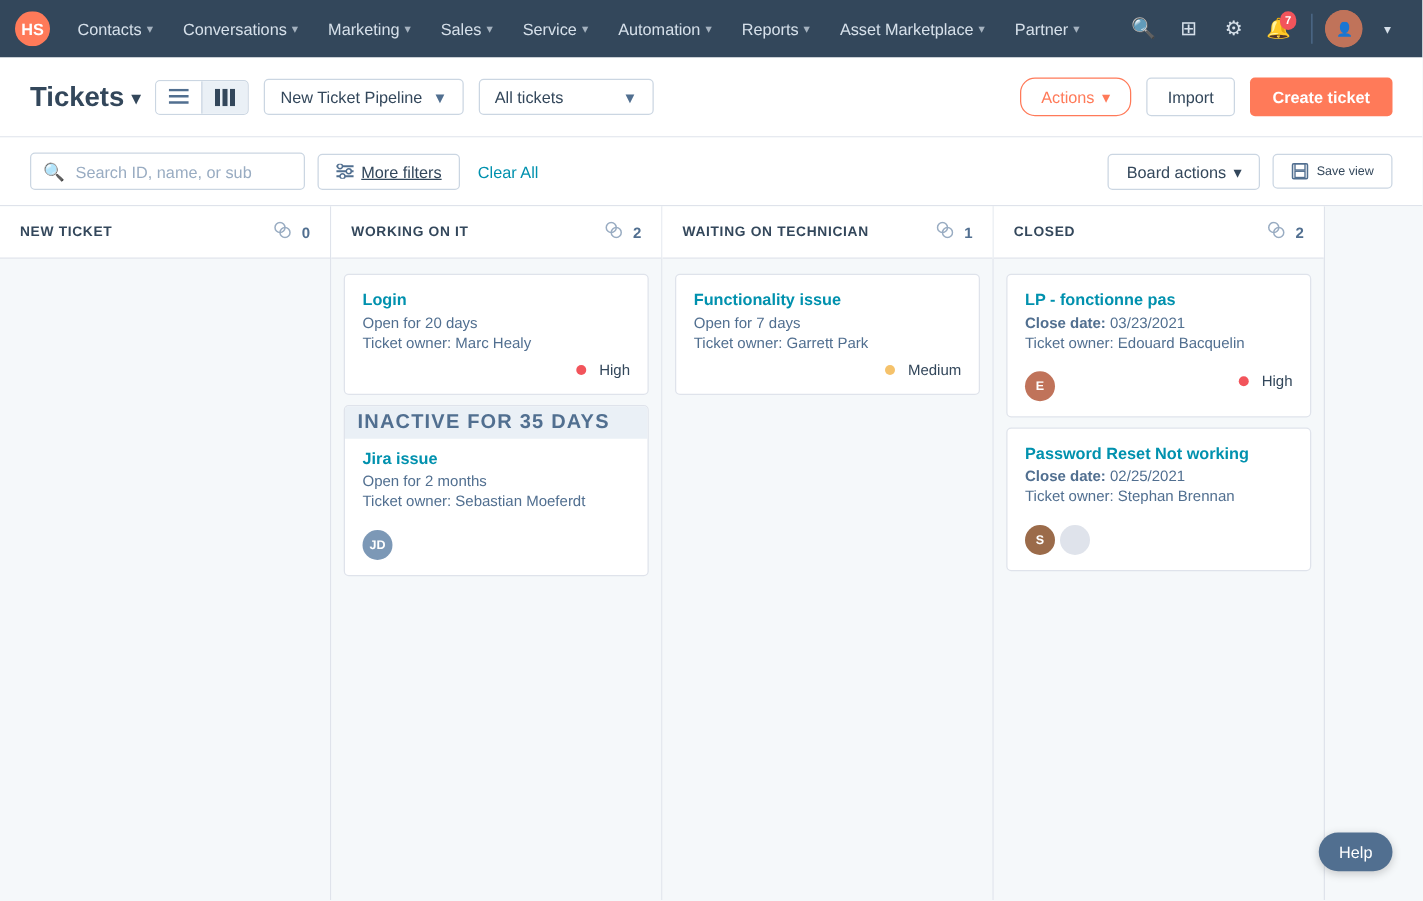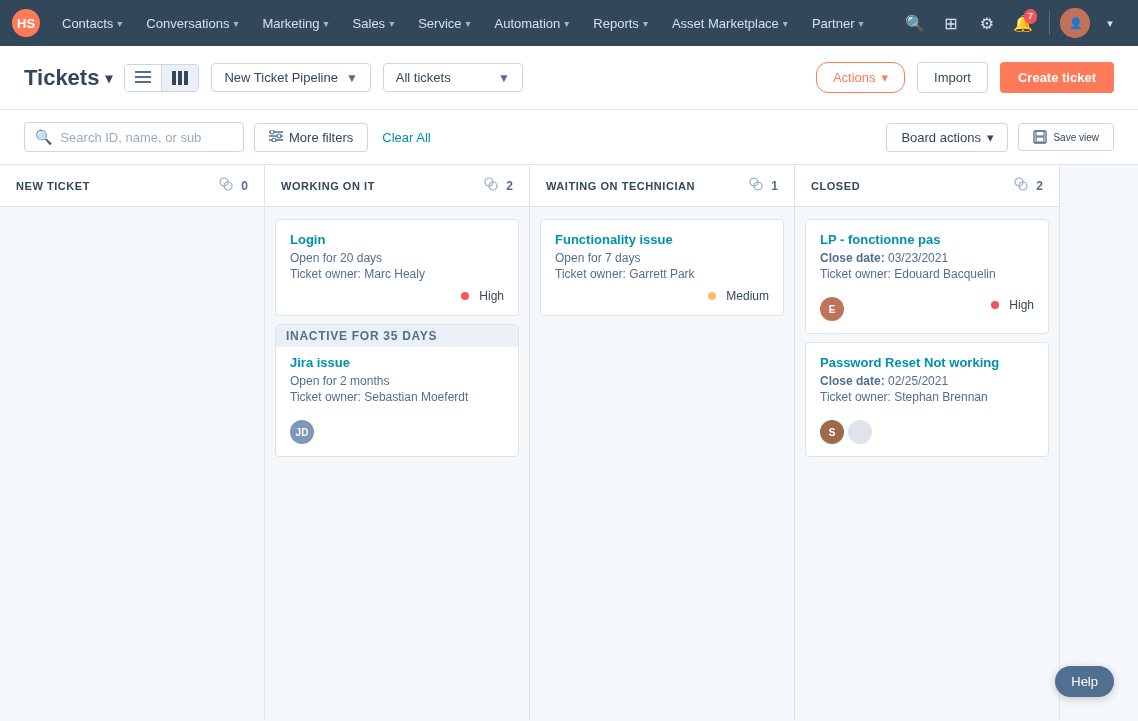--- a/index.html
+++ b/index.html
@@ -194,21 +194,21 @@
     .search-icon { color: #99acc2; font-size: 14px; }
 
     .btn-more-filters {
       border: 1px solid #cbd6e2;
       background: white;
       color: #33475b;
       padding: 6px 14px;
       border-radius: 4px;
       cursor: pointer;
       font-size: 13px;
-      display: flex; gap: 6px;
+      display: flex; align-items: center; gap: 6px; text-decoration: underline;
     }
 
     .btn-clear-all {
       color: #0091ae;
       background: none;
       border: none;
       cursor: pointer;
       font-size: 13px;
       padding: 6px 4px;
     }
@@ -321,21 +321,21 @@
       display: inline-block;
       margin-right: 4px;
     }
     .priority-label {
       font-size: 12px;
     }
     .inactive-banner {
       background: #eaf0f6;
       border-radius: 3px 3px 0 0;
       padding: 4px 10px;
-      font-size: 12px;
+      font-size: 16px;
       font-weight: 700;
       text-transform: uppercase;
       letter-spacing: 0.06em;
       color: #516f90;
       margin: -12px -14px 8px -14px;
     }
     .ticket-card-owner-avatars {
       display: flex;
       gap: 4px;
       margin-top: 8px;

